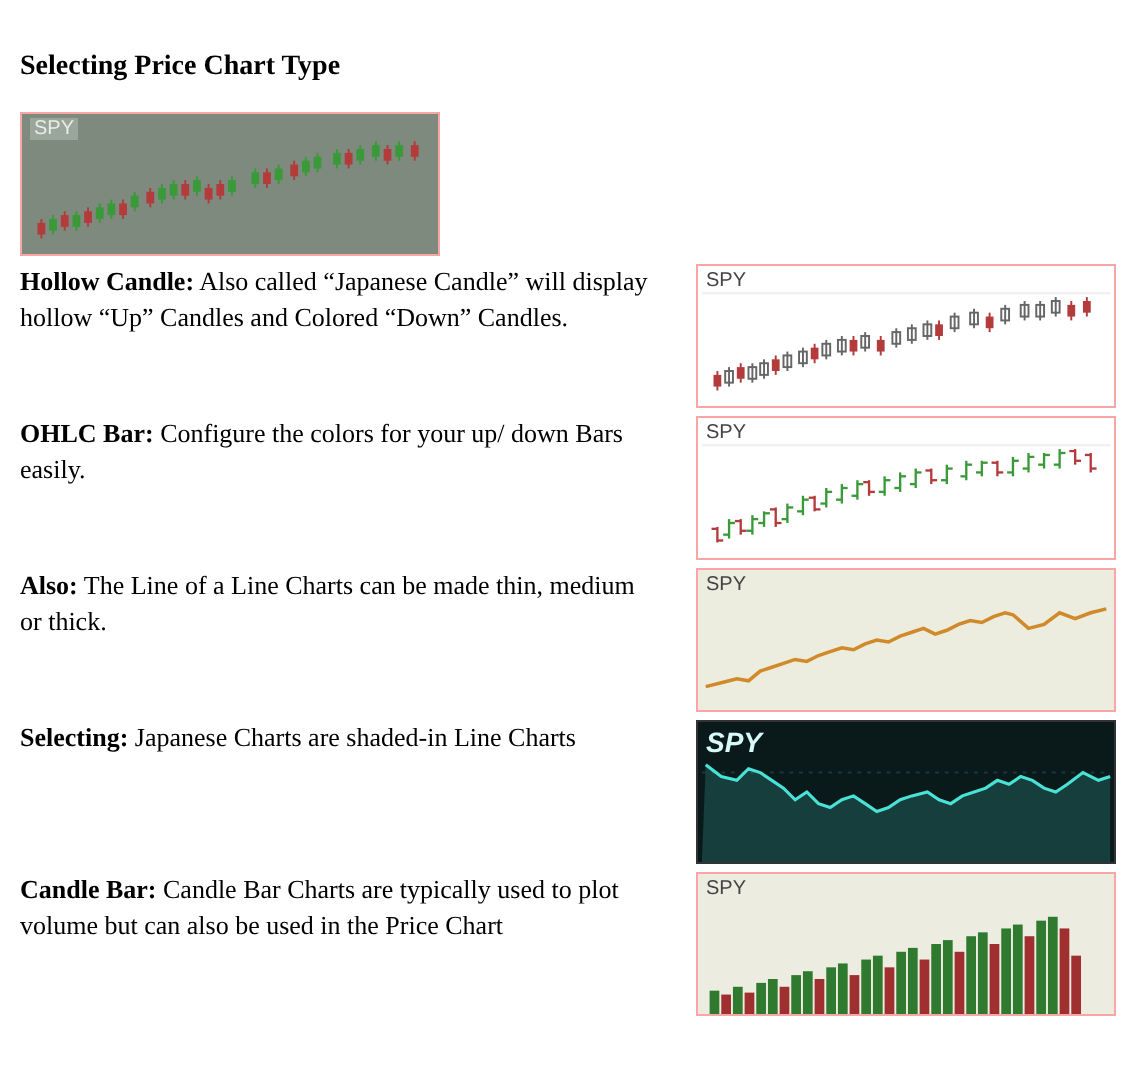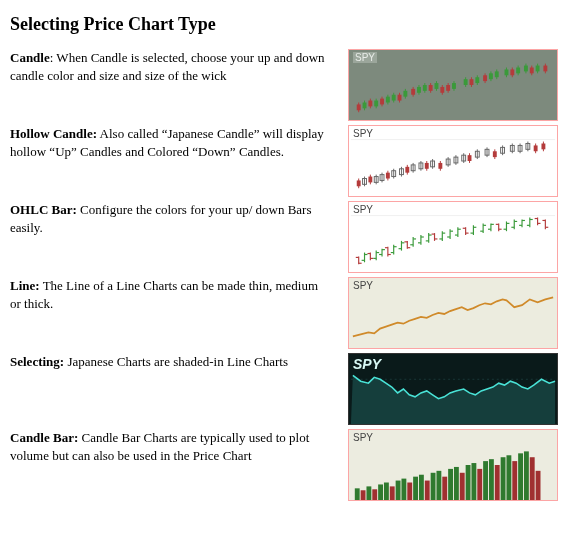--- a/index.html
+++ b/index.html
@@ -1,36 +1,33 @@
 <!DOCTYPE html>
 <html><head>
 <meta charset="utf-8">
 <style>
 html,body{margin:0;padding:0;font-family:Georgia,"Times New Roman",serif;background:#fff;color:#000}
 .page{width:574px;padding:10px;box-sizing:border-box}
-.heading{font-weight:bold;font-size:18px;margin:4px 0 14px}
+.heading{font-weight:bold;font-size:14px;margin:16px 0 14px}
 .row{display:flex;align-items:flex-start;margin-bottom:4px}
 .desc{flex:0 0 320px;padding-right:18px;font-size:13px;line-height:1.35}
 .desc b{font-weight:bold}
 .thumb{flex:0 0 210px;height:72px;border:1px solid #fca5a5;position:relative;overflow:hidden;box-sizing:border-box}
 .thumb .label{position:absolute;top:2px;left:4px;font-family:Arial,sans-serif;font-size:10px;color:#444;z-index:5}
 .thumb svg{position:absolute;top:0;left:0;width:100%;height:100%}
 .dark .label{color:#d8f9f5;font-family:Arial,sans-serif;font-size:12px;font-style:italic}
 </style>
 </head>
 <body>
 
 <div class="page">
 
   <div class="heading">Selecting Price Chart Type</div>
 
   <div class="row">
-    <div class="desc">
-      <b>Candle</b><span>: When Candle is selected, choose your up and down candle color and size and size of the wick</span>
-    </div>
     <div class="thumb" style="background:#7d8a7d">
       <span class="label" style="color:#e8ece8;background:rgba(200,208,200,.4);padding:0 2px">SPY</span>
       <svg viewBox="0 0 210 72">
         <g id="cand">
 
           <g>
               <line x1="8" y1="54" x2="8" y2="64" stroke="#b43b3b"></line>
               <rect x="6" y="56" width="4" height="6" fill="#b43b3b"></rect>
             </g>
           <g>
@@ -420,21 +417,21 @@
               <line x1="197" y1="19" x2="200" y2="19"></line>
               <line x1="200" y1="26" x2="203" y2="26"></line>
             </g>
         </g>
       </svg>
     </div>
   </div>
 
   <div class="row">
     <div class="desc">
-      <b>Line:</b><span> The Line of a Line Charts can be made thin, medium or thick.</span>
+      <b>Also:</b><span> The Line of a Line Charts can be made thin, medium or thick.</span>
     </div>
     <div class="thumb" style="background:#ececdf">
       <span class="label">SPY</span>
       <svg viewBox="0 0 210 72">
         <polyline fill="none" stroke="#d08a2a" stroke-width="1.8" points="2,60 10,58 18,56 24,57 30,52 36,50 42,48 48,46 54,47 60,44 66,42 72,40 78,41 84,38 90,36 96,37 102,34 108,32 114,30 120,33 126,31 132,28 138,26 144,27 150,24 156,22 160,23 168,30 176,28 184,22 192,25 200,22 208,20"></polyline>
       </svg>
     </div>
   </div>
 
   <div class="row">

